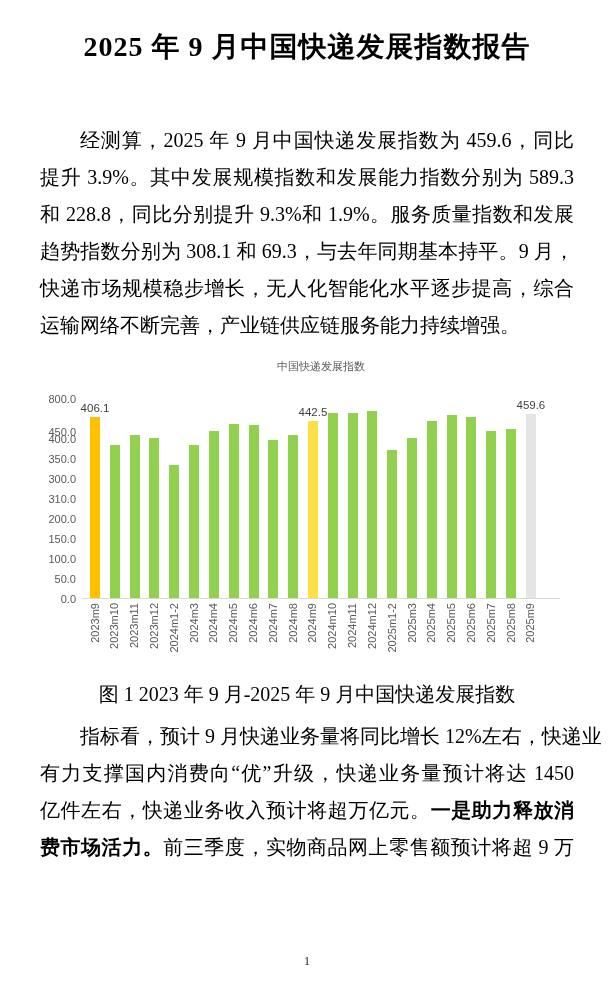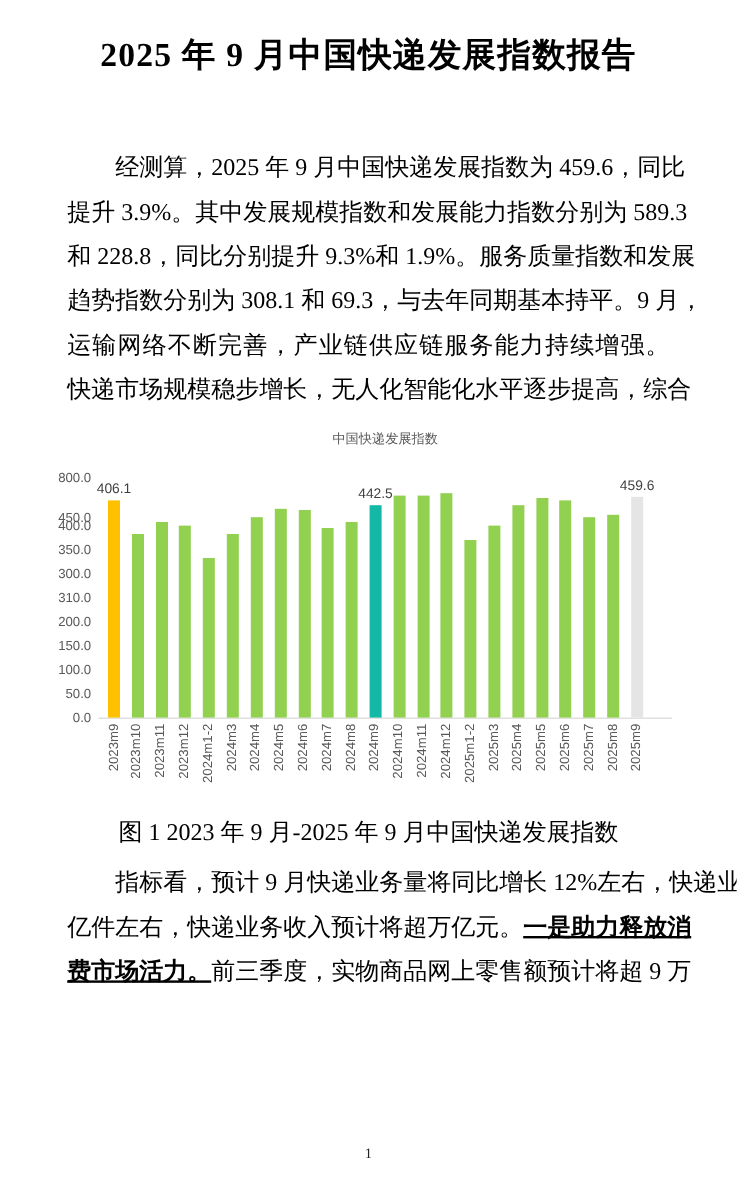--- a/index.html
+++ b/index.html
@@ -4,41 +4,41 @@
 <style>
   html,body{margin:0;padding:0;background:#ffffff;}
   .page{
     position:relative;
     width:614px;height:982px;
     background:#ffffff;
     overflow:hidden;
     font-family:"Liberation Serif","DejaVu Serif",serif;
     color:#000;
   }
-  .content{padding:0 56px;}
+  .content{padding:0 40px;}
   .doc-title{
     margin-top:26px;
     font-size:28px;
     line-height:42px;
     font-weight:bold;
     text-align:center;
     letter-spacing:1px;
   }
   .para{
     font-size:20px;
     line-height:37px;
   }
   .para-1{margin-top:54px;}
   .para-2{margin-top:10px;}
   .tline{
     text-align:justify;
     text-align-last:justify;
     white-space:nowrap;
   }
-  .tline b{font-weight:bold;text-decoration:underline;}
+  .tline b{font-weight:bold;}
   .para .tline:first-child{text-indent:2em;}
   .last-left .tline:last-child{text-align-last:left;}
   
   .chart{
     position:relative;
     margin-left:46px;
     width:514px;
     font-family:"Liberation Sans","DejaVu Sans",sans-serif;
   }
   .chart-title{
@@ -128,22 +128,22 @@
 <div class="page">
   <div class="content">
 
     <h1 class="doc-title">2025 年 9 月中国快递发展指数报告</h1>
 
     <div class="para para-1 last-left">
         <div class="tline"><span>经测算，2025 年 9 月中国快递发展指数为 459.6，同比</span></div>
         <div class="tline"><span>提升 3.9%。其中发展规模指数和发展能力指数分别为 589.3</span></div>
         <div class="tline"><span>和 228.8，同比分别提升 9.3%和 1.9%。服务质量指数和发展</span></div>
         <div class="tline"><span>趋势指数分别为 308.1 和 69.3，与去年同期基本持平。9 月，</span></div>
+        <div class="tline"><span>快递市场规模稳步增长，无人化智能化水平逐步提高，综合</span></div>
         <div class="tline"><span>运输网络不断完善，产业链供应链服务能力持续增强。</span></div>
-        <div class="tline"><span>快递市场规模稳步增长，无人化智能化水平逐步提高，综合</span></div>
       </div>
   </div>
 
   <figure style="margin:0;">
     <div class="chart">
       <div class="chart-title">中国快递发展指数</div>
       <div class="plot-wrap">
         <div class="y-axis">
             <span class="ytick" style="bottom: -7px;">0.0</span>
             <span class="ytick" style="bottom: 13px;">50.0</span>
@@ -164,21 +164,21 @@
             <div class="bar" style="height: 153.2px; background: rgb(146, 208, 80);"></div>
             <div class="bar" style="height: 163.2px; background: rgb(146, 208, 80);"></div>
             <div class="bar" style="height: 160.4px; background: rgb(146, 208, 80);"></div>
             <div class="bar" style="height: 132.8px; background: rgb(146, 208, 80);"></div>
             <div class="bar" style="height: 153.2px; background: rgb(146, 208, 80);"></div>
             <div class="bar" style="height: 167.2px; background: rgb(146, 208, 80);"></div>
             <div class="bar" style="height: 173.6px; background: rgb(146, 208, 80);"></div>
             <div class="bar" style="height: 172.8px; background: rgb(146, 208, 80);"></div>
             <div class="bar" style="height: 157.6px; background: rgb(146, 208, 80);"></div>
             <div class="bar" style="height: 162.8px; background: rgb(146, 208, 80);"></div>
-            <div class="bar" style="height: 177px; background: #14b8a6;">
+            <div class="bar" style="height: 177px; background: #fde047;">
               <span class="bar-label">442.5</span>
             </div>
             <div class="bar" style="height: 185.2px; background: rgb(146, 208, 80);"></div>
             <div class="bar" style="height: 185.2px; background: rgb(146, 208, 80);"></div>
             <div class="bar" style="height: 187.2px; background: rgb(146, 208, 80);"></div>
             <div class="bar" style="height: 147.6px; background: rgb(146, 208, 80);"></div>
             <div class="bar" style="height: 159.6px; background: rgb(146, 208, 80);"></div>
             <div class="bar" style="height: 176.8px; background: rgb(146, 208, 80);"></div>
             <div class="bar" style="height: 183.2px; background: rgb(146, 208, 80);"></div>
             <div class="bar" style="height: 181.2px; background: rgb(146, 208, 80);"></div>
@@ -260,19 +260,20 @@
             <span>2025m9</span>
           </div>
         </div>
     </div>
     <figcaption class="fig-caption">图 1 2023 年 9 月-2025 年 9 月中国快递发展指数</figcaption>
   </figure>
 
   <div class="content">
     <div class="para para-2">
         <div class="tline"><span>指标看，预计 9 月快递业务量将同比增长 12%左右，快递业</span></div>
+        <div class="tline"><span>有力支撑国内消费向“优”升级，快递业务量预计将达 1450</span></div>
         <div class="tline"><span>亿件左右，快递业务收入预计将超万亿元。</span><b>一是助力释放消</b></div>
         <div class="tline"><b>费市场活力。</b><span>前三季度，实物商品网上零售额预计将超 9 万</span></div>
       </div>
   </div>
 
   <div class="page-number">1</div>
 </div>
 
 </body></html>

